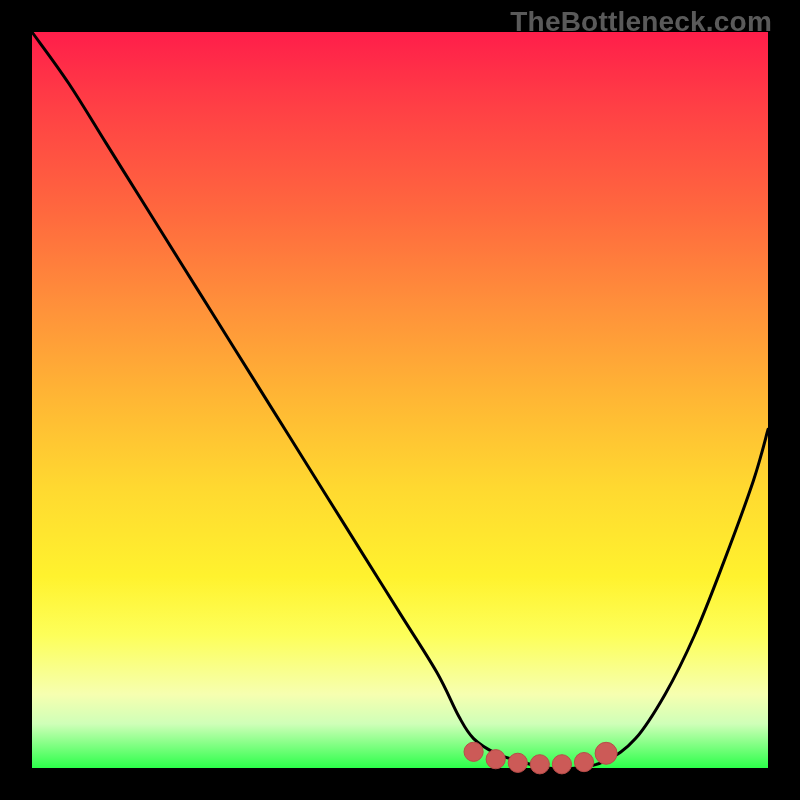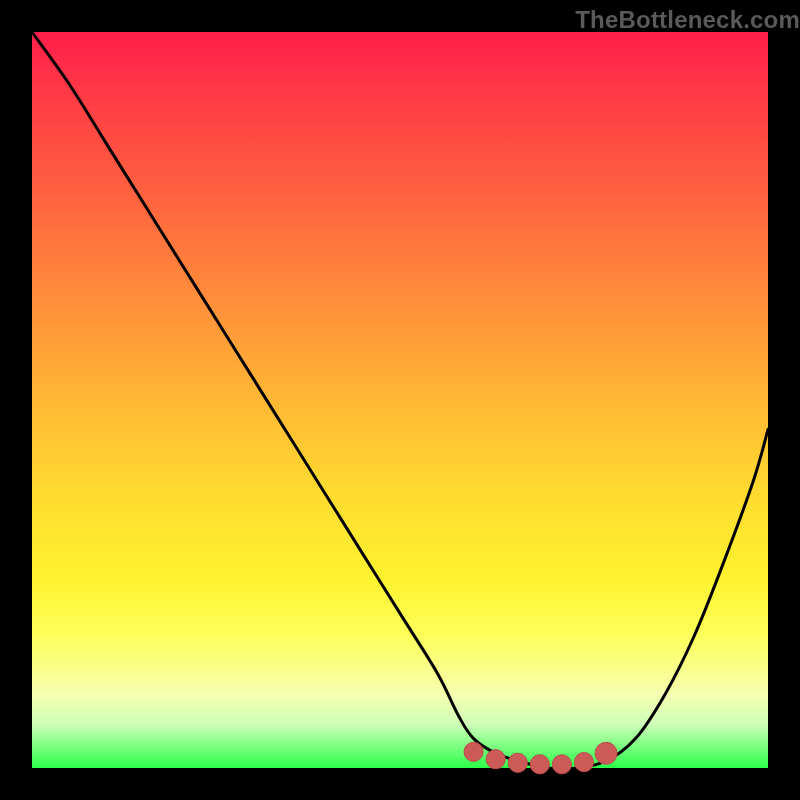--- a/index.html
+++ b/index.html
@@ -37,23 +37,23 @@
       #fff22e 74%,
       #fdff5a 82%,
       #f6ffb0 90%,
       #cfffb8 94%,
       #2cff4a 100%
     );
   }
   .watermark {
     position: absolute;
     top: 6px;
-    right: 0;
+    right: 28px;
     color: #5a5a5a;
-    font-size: 24px;
+    font-size: 28px;
     font-weight: 600;
     letter-spacing: 0.2px;
     user-select: none;
   }
   svg.curve {
     position: absolute;
     left: 0;
     top: 0;
     width: 736px;
     height: 736px;

